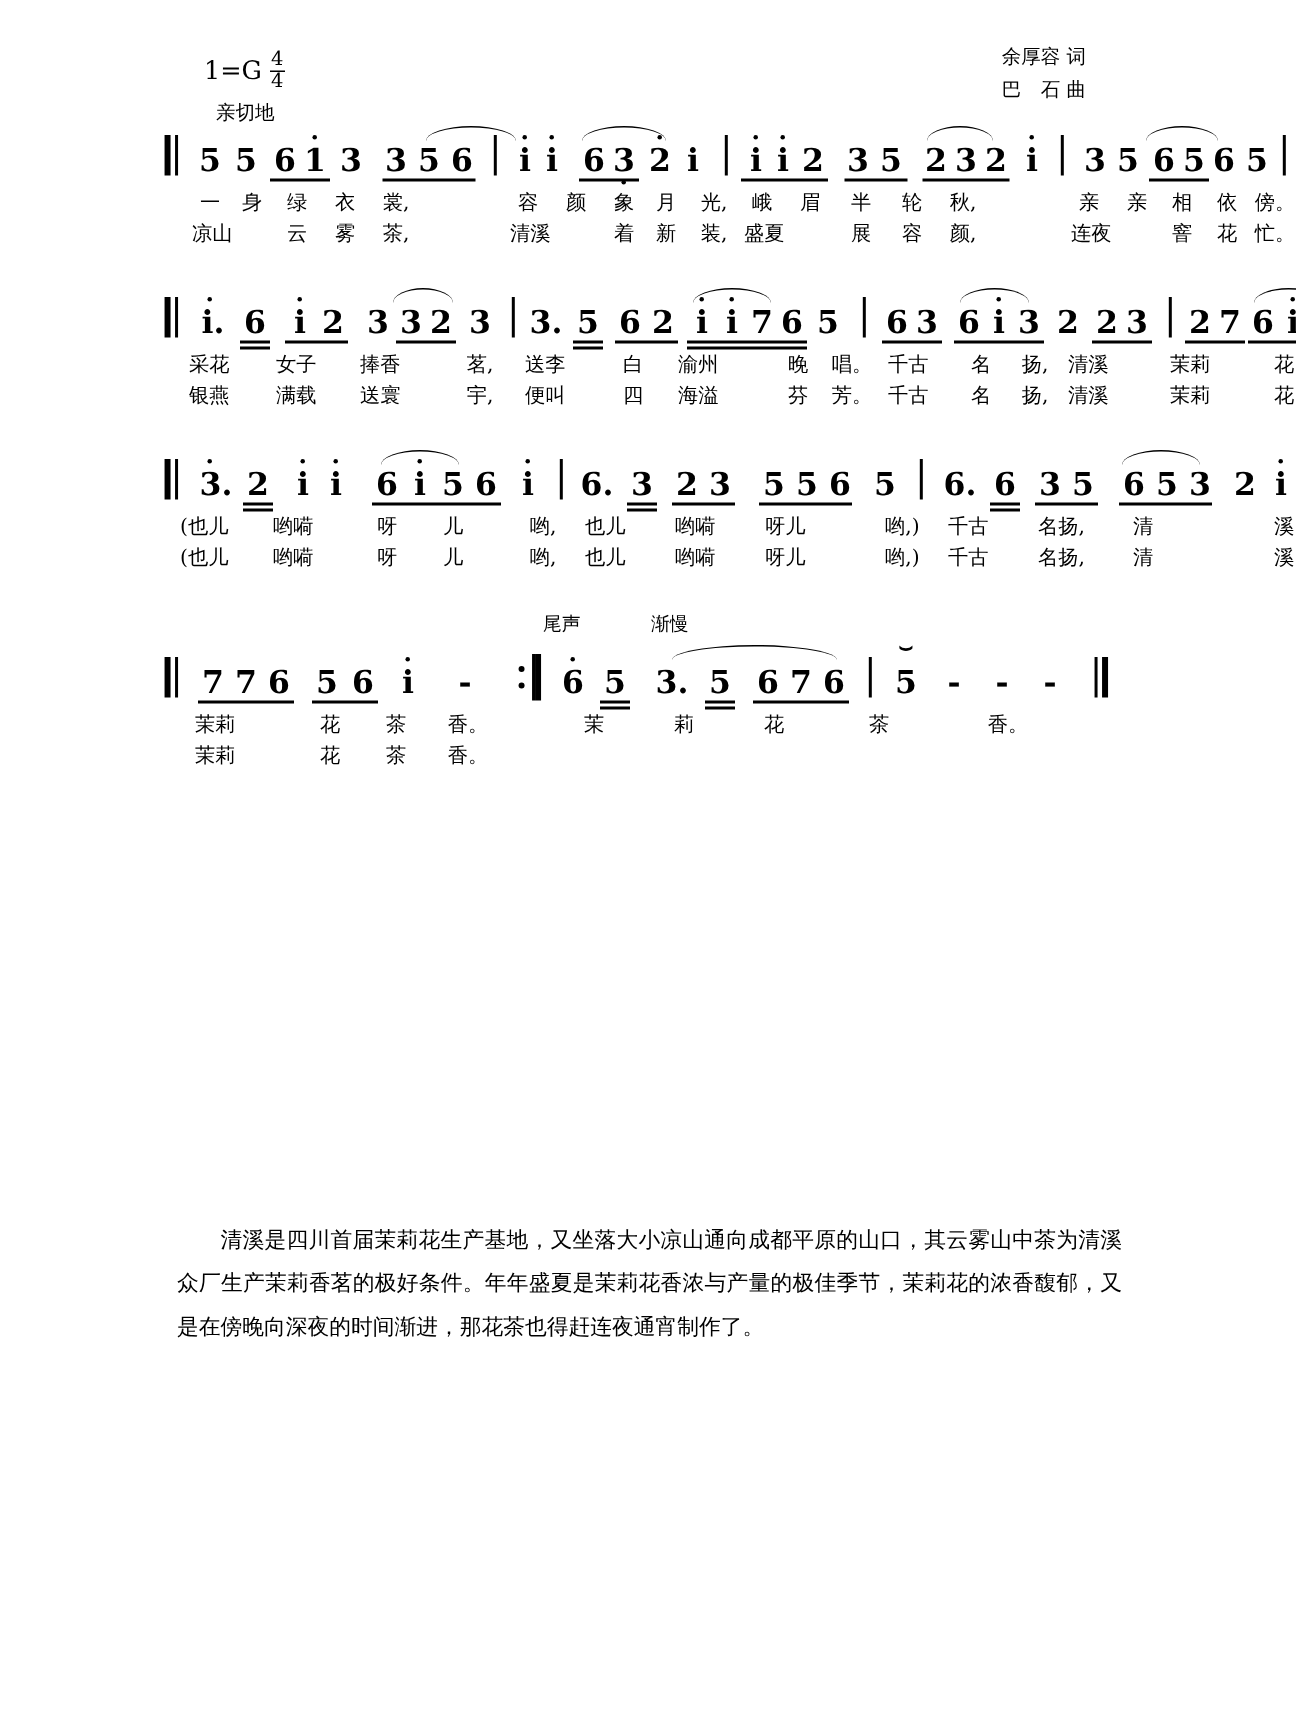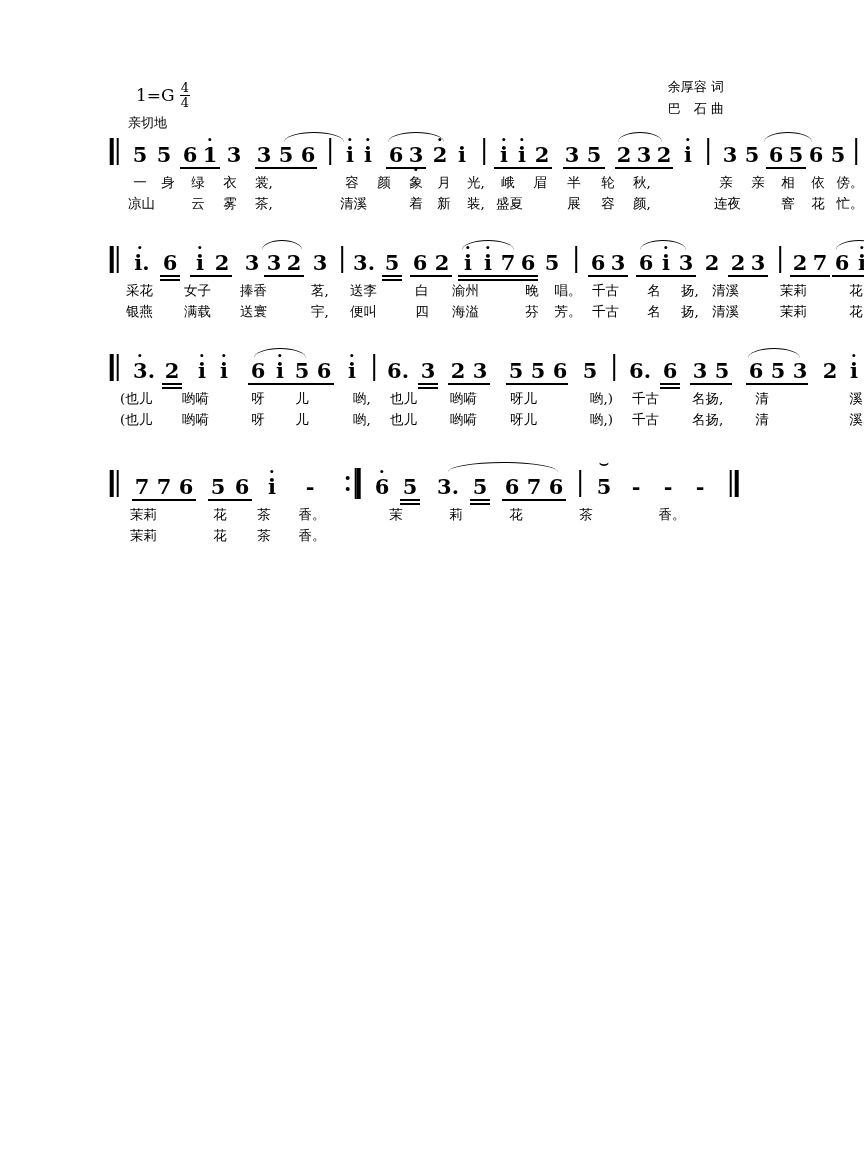--- a/index.html
+++ b/index.html
@@ -29,21 +29,21 @@
     font-size: 27px;
     font-weight: bold;
     letter-spacing: 3px;
     margin-top: 118px;
     font-family: "DejaVu Serif", "Liberation Serif", serif;
   }
 
   
   .headerinfo {
     position: relative;
-    margin-top: 76px;
+    margin-top: 28px;
     height: 58px;
   }
   .keysig {
     position: absolute;
     left: 136px;
     top: 6px;
     font-size: 17px;
     font-family: "DejaVu Serif", "Liberation Serif", serif;
   }
   .keysig .frac {
@@ -61,21 +61,21 @@
   .credits {
     position: absolute;
     right: 140px;
     top: 0px;
     font-size: 13px;
     line-height: 1.7;
     text-align: left;
   }
   .tempo-mark {
     position: absolute;
-    left: 128px;
+    left: 144px;
     top: 38px;
     font-size: 13px;
   }
 
   
   .system {
     position: relative;
     margin: 0 auto;
     width: 700px;
     margin-left: 112px;
@@ -521,20 +521,24 @@
       <span class="lyl" style="left:398px;">呀儿</span>
       <span class="lyl" style="left:478px;">哟,)</span>
       <span class="lyl" style="left:520px;">千古</span>
       <span class="lyl" style="left:580px;">名扬,</span>
       <span class="ly" style="left:650px;">清</span>
       <span class="ly" style="left:744px;">溪</span>
     </div>
   </div>
 
   <div class="system sys-sp" style="margin-top:34px;">
+    <div style="position:relative; height:16px;">
+      <span class="mark" style="left:250px; top:-10px;">尾声</span>
+      <span class="mark" style="left:322px; top:-10px;">渐慢</span>
+    </div>
 
     <div class="notes-row">
       <span class="dbl" style="left:2px;"><i class="thick" style="margin-left:0"></i><i style="margin-left:3px"></i></span>
 
       <span class="n" style="left:30px;">7</span>
       <span class="n" style="left:52px;">7</span>
       <span class="n" style="left:74px;">6</span>
       <span class="beam" style="left:20px; top:33px; width:64px;"></span>
       <span class="n" style="left:106px;">5</span>
       <span class="n" style="left:130px;">6</span>
@@ -586,14 +590,17 @@
     </div>
 
     <div class="lyric-row">
       <span class="lyl" style="left:18px;">茉莉</span>
       <span class="ly" style="left:108px;">花</span>
       <span class="ly" style="left:152px;">茶</span>
       <span class="ly" style="left:200px;">香。</span>
     </div>
   </div>
 
+  <div class="note-block">
+    <p>清溪是四川首届茉莉花生产基地，又坐落大小凉山通向成都平原的山口，其云雾山中茶为清溪众厂生产茉莉香茗的极好条件。年年盛夏是茉莉花香浓与产量的极佳季节，茉莉花的浓香馥郁，又是在傍晚向深夜的时间渐进，那花茶也得赶连夜通宵制作了。</p>
+  </div>
 
 </div>
 
 </body></html>

